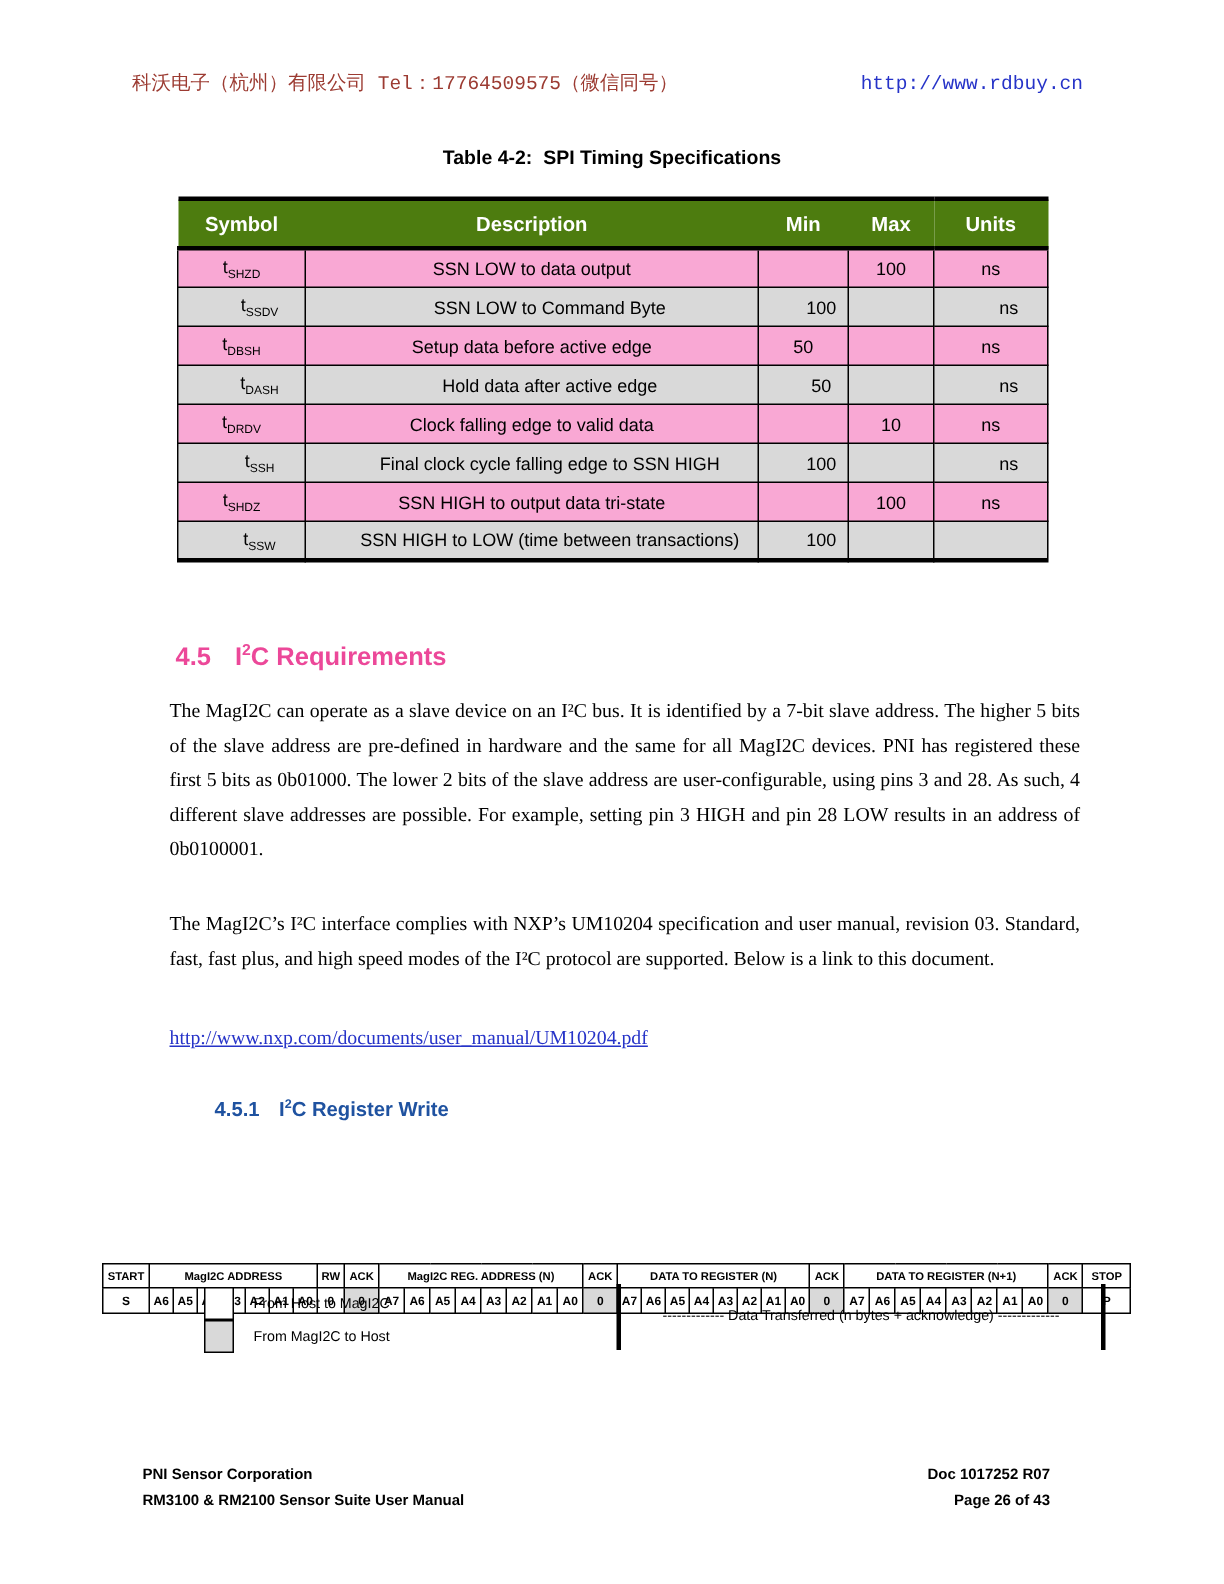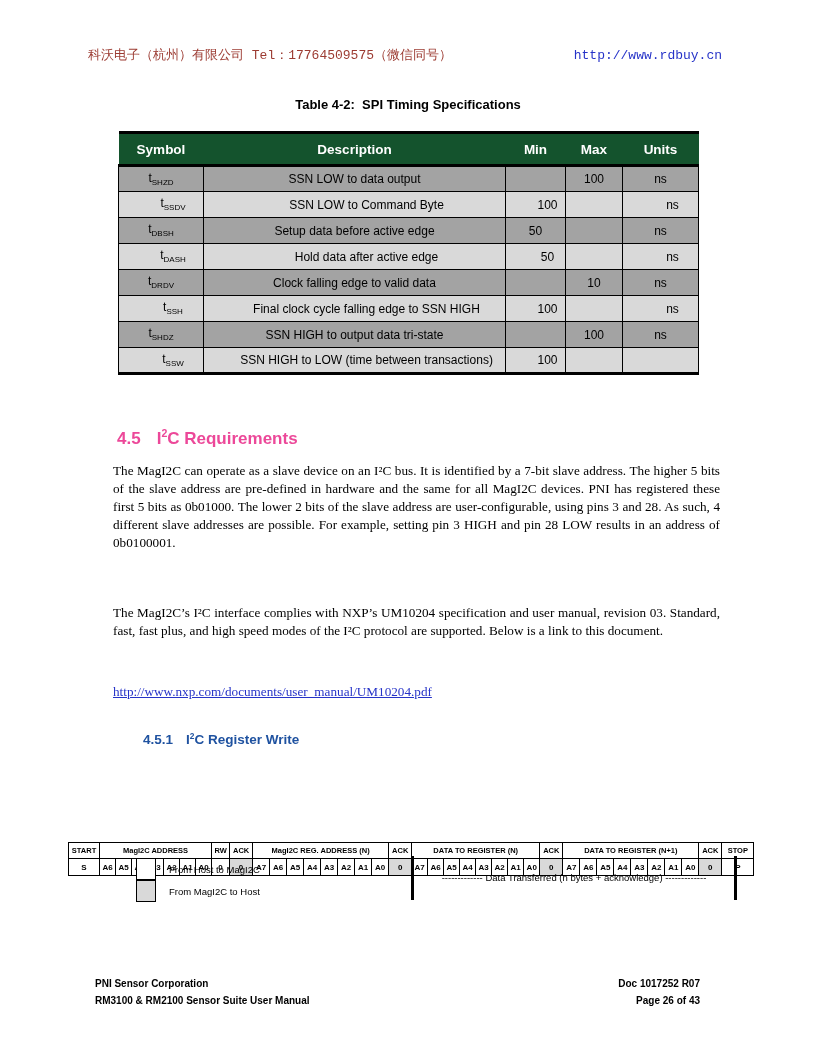--- a/index.html
+++ b/index.html
@@ -24,46 +24,46 @@
     font-size:13px; font-weight:bold; color:#000; white-space:pre;
   }
 
   
   .spec-table {
     position:absolute; left:118px; top:131px; width:580px;
     border-collapse:collapse; table-layout:fixed;
     border-top:3px solid #000; border-bottom:3px solid #000;
   }
   .spec-table thead th {
-    background:#14532d; color:#fff; font-size:13.5px; font-weight:bold;
+    background:#4d7c0f; color:#fff; font-size:13.5px; font-weight:bold;
     height:33px; border-bottom:3px solid #000; text-align:center; vertical-align:middle;
   }
   .spec-table tbody td {
     border:1px solid #000; height:26px; text-align:center; vertical-align:middle;
-    font-size:12px; color:#000; background:#a3a3a3;
+    font-size:12px; color:#000; background:#f9a8d4;
   }
   .spec-table tbody tr.shaded td { background:#d9d9d9;padding-left:24px; }
   .spec-table sub { font-size:8px; }
 
   
   .h-sec {
     position:absolute; left:117px; top:427px; color:#ec4899;
     font-size:17px; font-weight:bold;
   }
   .h-sec .h-num { margin-right:16px; }
   .h-sub {
     position:absolute; left:143px; top:730px; color:#1f52a0;
     font-size:13.5px; font-weight:bold;
   }
   .h-sub .h-num { margin-right:13px; }
   .h-sec sup, .h-sub sup { font-size:0.62em; }
 
   
   .body-text {
-    font-family:"Liberation Serif", serif; font-size:13.2px; line-height:18px;
+    font-family:"Liberation Serif", serif; font-size:13.2px; line-height:23px;
     text-align:justify; color:#000;
   }
   .para1 { position:absolute; left:113px; top:462px; width:607px; }
   .para2 { position:absolute; left:113px; top:604px; width:607px; }
   .doc-link {
     position:absolute; left:113px; top:684px;
     font-family:"Liberation Serif", serif; font-size:13.2px;
     color:#2633c8; text-decoration:underline;
   }
   .sub-intro {

